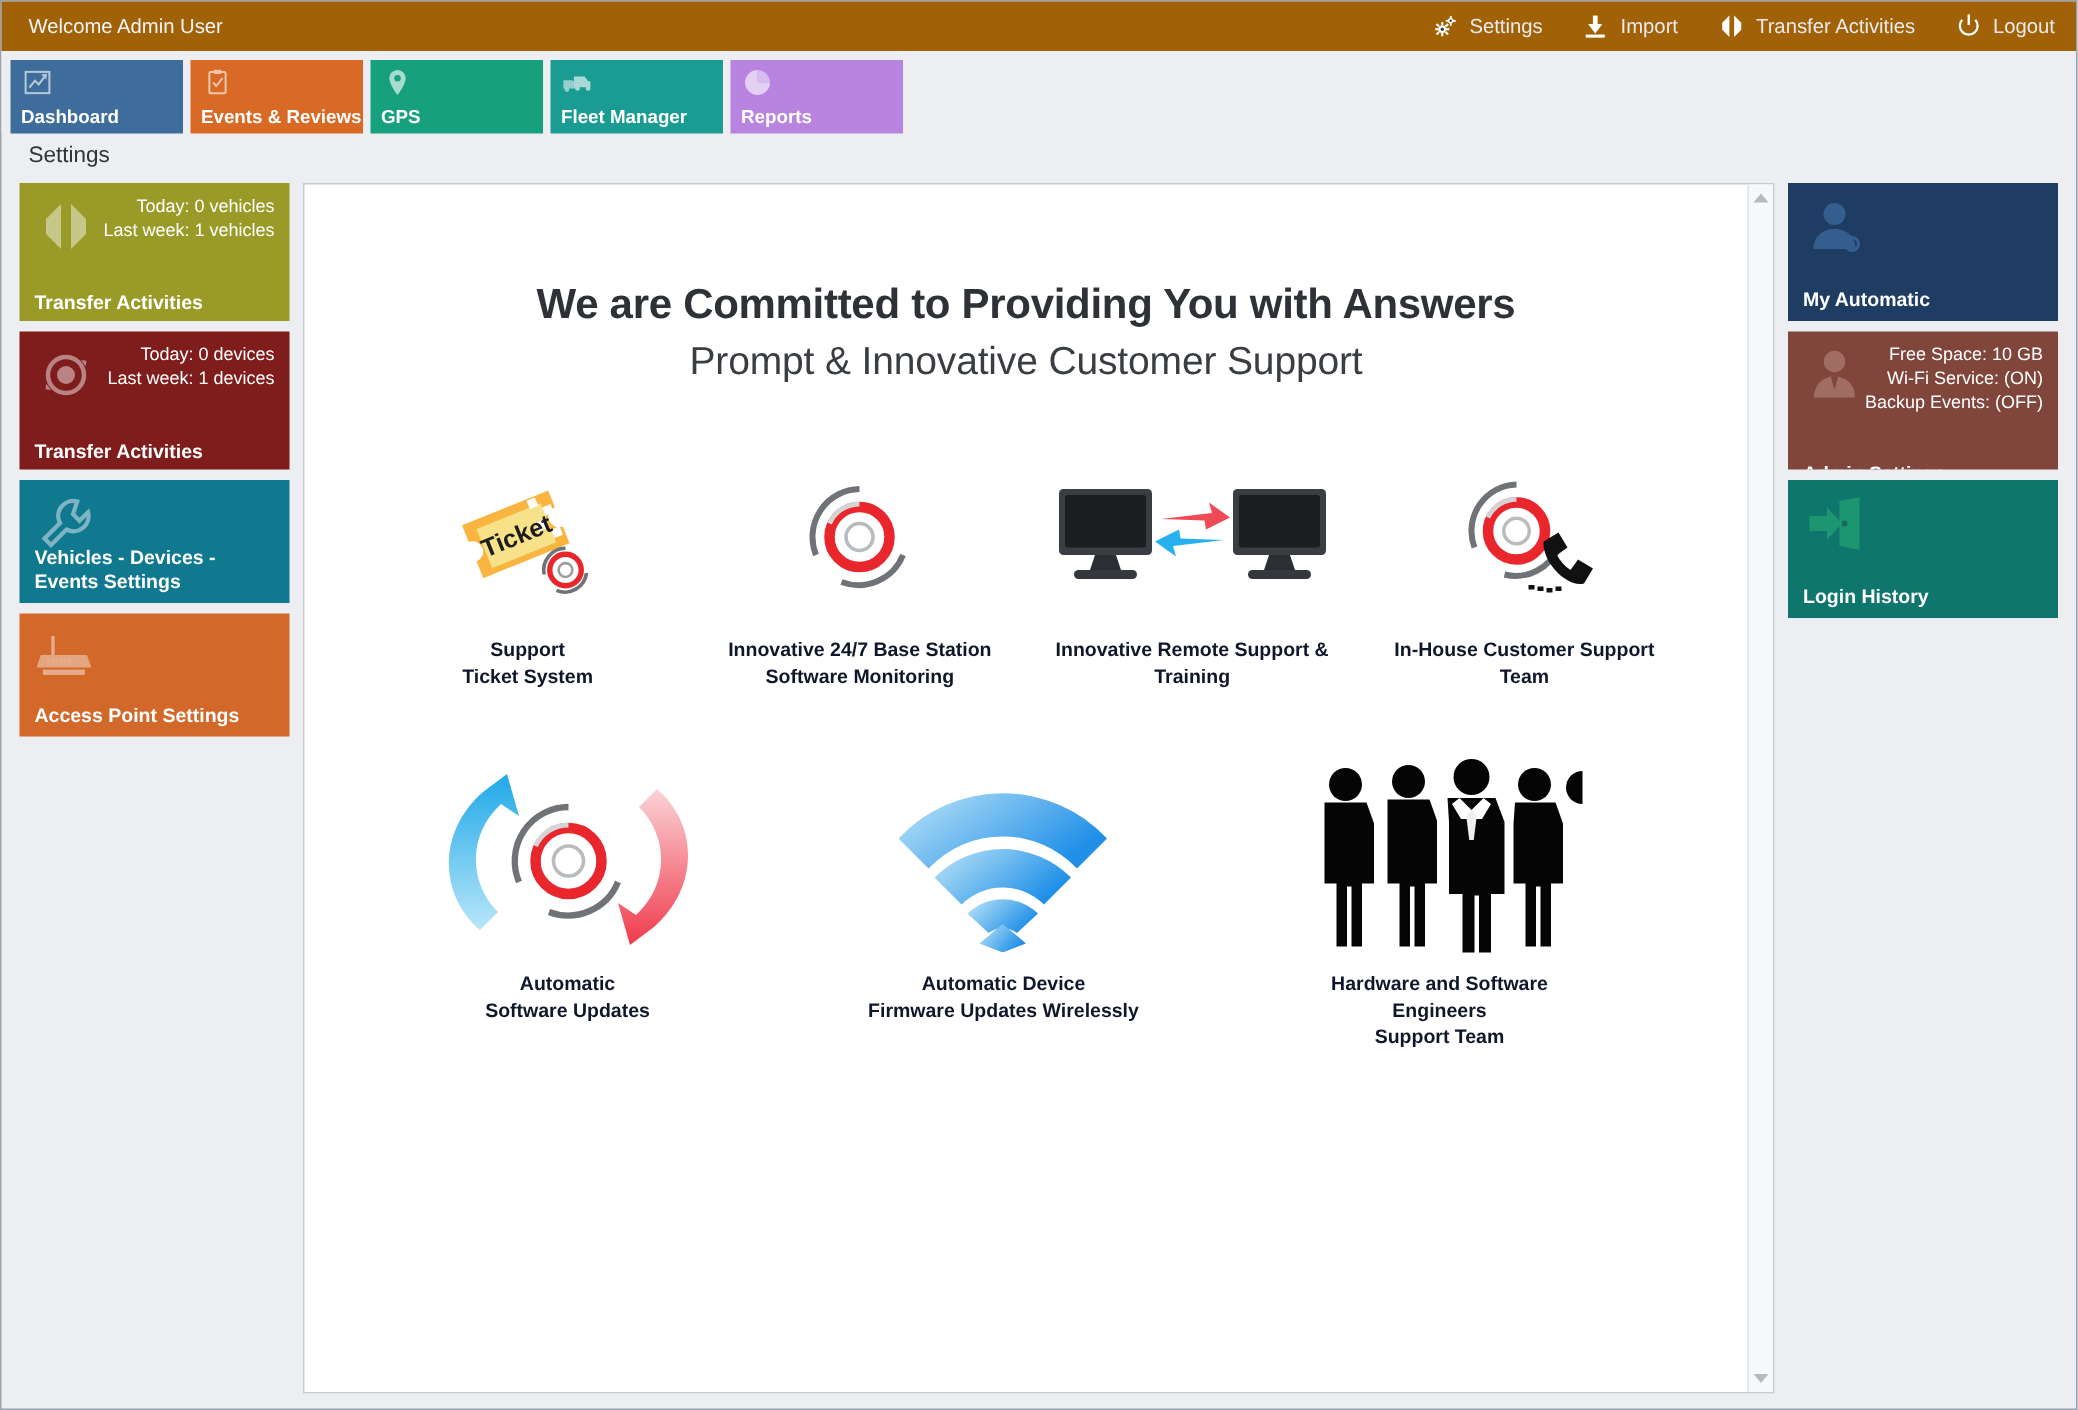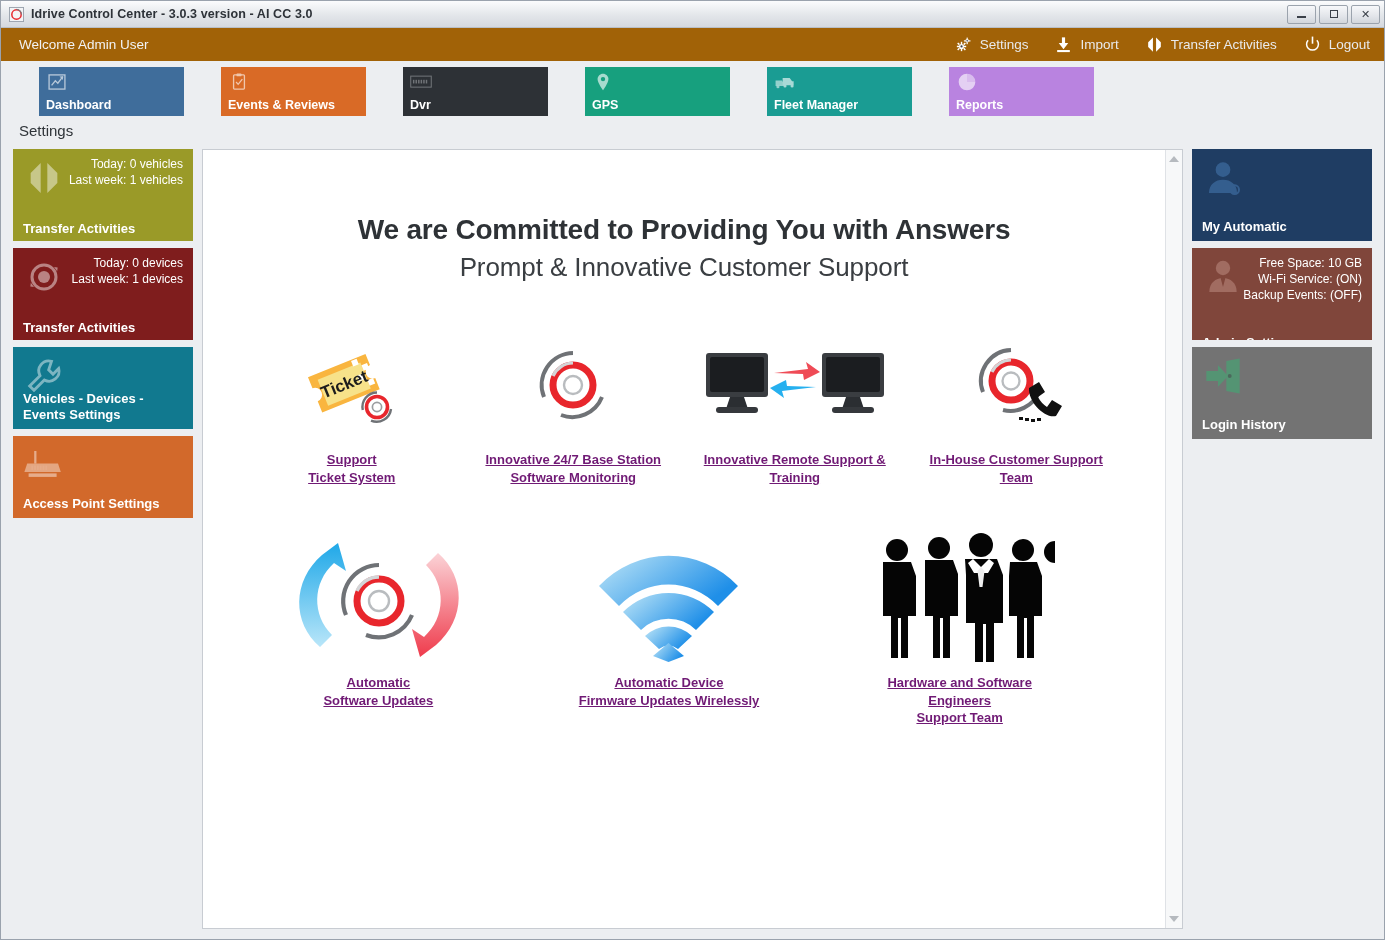--- a/index.html
+++ b/index.html
@@ -57,26 +57,25 @@
   .menu-ico { width: 19px; height: 19px; display: block; }
 
   
   .tabrow {
     flex: 0 0 55px; height: 55px;
     padding: 6px 0 0 6px;
     display: flex; gap: 5px;
     background: #eceef1;
   }
   .tab {
-    width: 145px; height: 49px;
+    width: 115px; height: 49px;
     position: relative;
     color: #fff;
     padding: 5px 0 0 7px;
     overflow: hidden;
-    margin-left: 32px;
   }
   .tab .tab-ico { width: 22px; height: 20px; opacity: .62; display:block; }
   .tab .tab-label {
     position: absolute; left: 7px; bottom: 4px;
     font-size: 12.5px; font-weight: bold;
   }
 
   
   .pagetitle {
     flex: 0 0 33px;
@@ -154,47 +153,30 @@
   .grid2 {
     margin-top: 36px;
     display: grid; grid-template-columns: repeat(3, 1fr);
     padding: 0 60px 0 30px;
   }
   .feature { display: flex; flex-direction: column; align-items: center; }
   .feature .art { height: 108px; display: flex; align-items: center; justify-content: center; }
   .feature .art2 { height: 140px; display: flex; align-items: flex-end; justify-content: center; }
   .feature .cap {
     margin-top: 12px; text-align: center;
-    font-size: 13px; font-weight: bold; color: #701a75;
-    line-height: 1.35; max-width: 205px; text-decoration: underline;
+    font-size: 13px; font-weight: bold; color: #0f172a;
+    line-height: 1.35; max-width: 205px;
   }
   .feature .cap.narrow { max-width: 175px; }
 </style>
 </head>
 <body>
 
 <div class="window">
 
-  <div class="titlebar">
-    <svg class="title-icon" viewBox="0 0 16 16">
-      <rect x="0.5" y="0.5" width="15" height="15" fill="#f3f4f6" stroke="#9aa2ad"></rect>
-      <circle cx="8" cy="8" r="5" fill="none" stroke="#e8262c" stroke-width="1.6"></circle>
-      <path d="M8 2.4 A5.6 5.6 0 0 1 13.4 8" fill="none" stroke="#7a7d81" stroke-width="1.1"></path>
-    </svg>
-    <div class="title-text">Idrive Control Center - 3.0.3 version - AI CC 3.0</div>
-    <div class="win-btns">
-      <div class="win-btn">
-          <div class="m"></div>
-        </div>
-      <div class="win-btn">
-          <div class="x"></div>
-        </div>
-      <div class="win-btn">✕</div>
-    </div>
-  </div>
 
   <div class="welcomebar">
     <div class="welcome-text">Welcome Admin User</div>
     <div class="menu">
 
       <div class="menu-item">
         <svg class="menu-ico" viewBox="0 0 24 24">
           <g fill="#fff">
             <circle cx="9.5" cy="14.5" r="3.2"></circle>
             <circle cx="9.5" cy="14.5" r="1.4" fill="#3b3f45"></circle>
@@ -262,34 +244,20 @@
 
     <div class="tab" style="background:#d96a26">
       <svg class="tab-ico" viewBox="0 0 24 24">
         <rect x="5.5" y="3.5" width="13" height="17" rx="1" fill="none" stroke="#fff" stroke-width="1.6"></rect>
         <rect x="9" y="1.8" width="6" height="3.4" rx="1" fill="#fff"></rect>
         <path d="M8.5 12 L11 14.8 L16 8.5" fill="none" stroke="#fff" stroke-width="1.6"></path>
       </svg>
       <div class="tab-label">Events &amp; Reviews</div>
     </div>
 
-    <div class="tab" style="background:#2d3136">
-      <svg class="tab-ico" viewBox="0 0 30 20">
-        <rect x="1" y="2" width="28" height="15" fill="none" stroke="#9a9da1" stroke-width="1.4"></rect>
-        <g fill="#9a9da1">
-          <rect x="4" y="7" width="2" height="5"></rect>
-            <rect x="7.5" y="7" width="2" height="5"></rect>
-          <rect x="11" y="7" width="2" height="5"></rect>
-            <rect x="14.5" y="7" width="2" height="5"></rect>
-          <rect x="18" y="7" width="2" height="5"></rect>
-            <rect x="21.5" y="7" width="2" height="5"></rect>
-        </g>
-      </svg>
-      <div class="tab-label">Dvr</div>
-    </div>
 
     <div class="tab" style="background:#17a07e">
       <svg class="tab-ico" viewBox="0 0 24 24">
         <path d="M12 2 C8.4 2 5.5 4.9 5.5 8.5 C5.5 13.4 12 22 12 22 C12 22 18.5 13.4 18.5 8.5 C18.5 4.9 15.6 2 12 2 Z" fill="#fff"></path>
         <circle cx="12" cy="8.5" r="2.6" fill="#17a07e"></circle>
       </svg>
       <div class="tab-label">GPS</div>
     </div>
 
     <div class="tab" style="background:#1a9c93">
@@ -578,21 +546,21 @@
           <path d="M10.6 12.8 L12 18 L13.4 12.8 L12 11.8 Z" fill="#80463b"></path>
         </svg>
         <div class="tile-stats">
           <div>Free Space:  10 GB</div>
           <div>Wi-Fi Service: (ON)</div>
           <div>Backup Events: (OFF)</div>
         </div>
         <div class="tile-name">Admin Settings</div>
       </div>
 
-      <div class="tile h90" style="background:#737373">
+      <div class="tile h90" style="background:#0f766e">
         <svg class="tile-ico" viewBox="0 0 24 24">
           <path d="M14 3 L22 1.5 V22.5 L14 21 Z" fill="#2fbd74"></path>
           <circle cx="16" cy="12" r="1.2" fill="#1c5e41"></circle>
           <path d="M2 9 h7 V5.5 L15 12 L9 18.5 V15 H2 Z" fill="#2fbd74"></path>
         </svg>
         <div class="tile-name">Login History</div>
       </div>
 
     </div>
 

